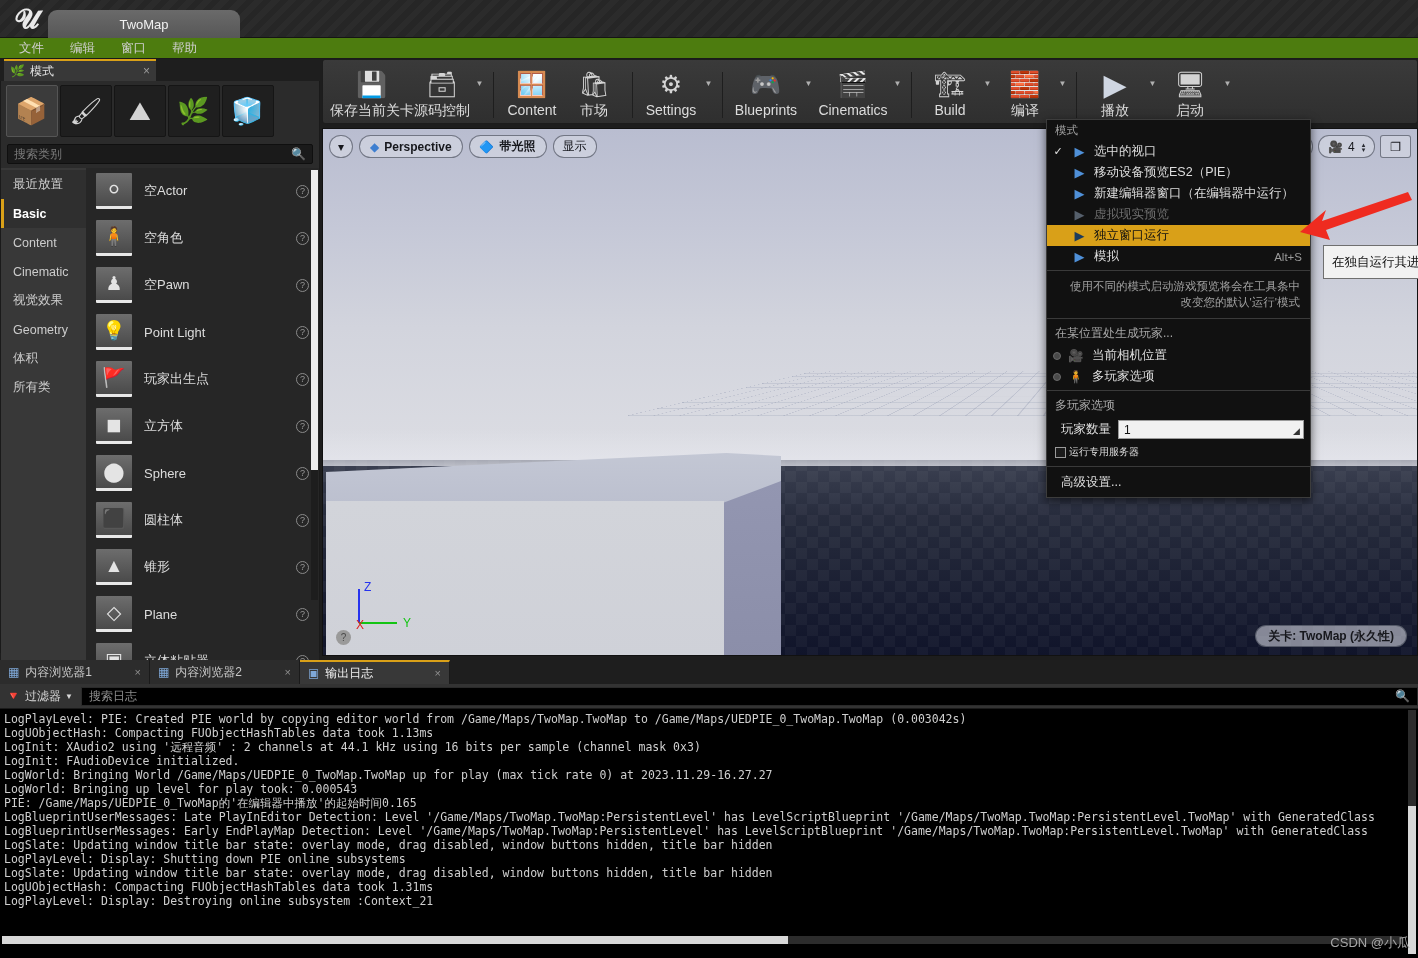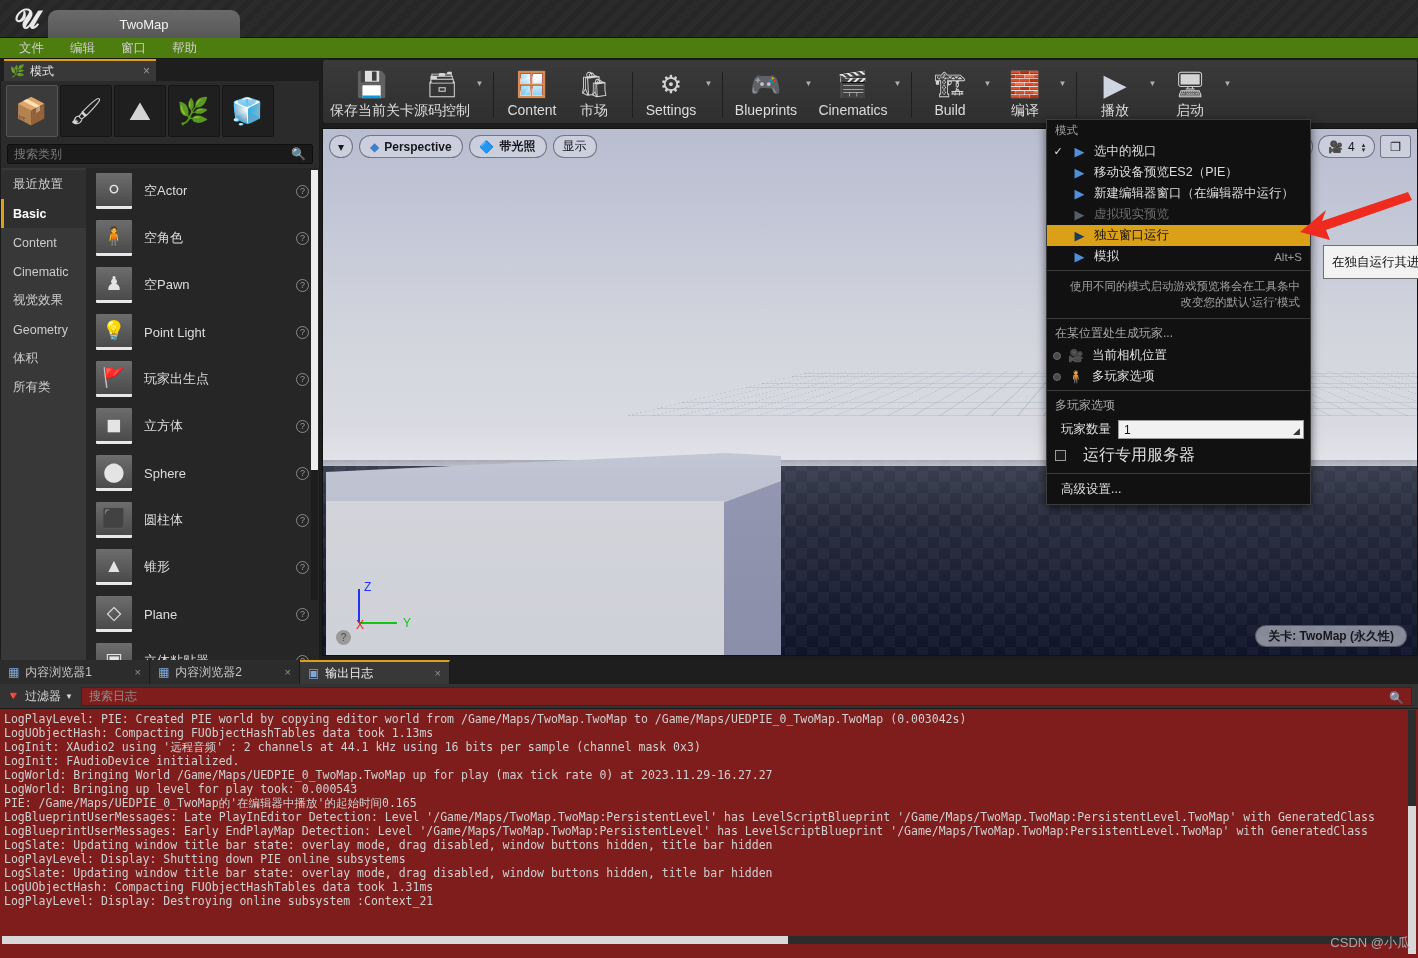--- a/index.html
+++ b/index.html
@@ -232,21 +232,21 @@
   .radio-item { height: 21px; display: flex; align-items: center; gap: 6px; padding-left: 6px; font-size: 12.5px; color: #dedede; }
   .radio { width: 8px; height: 8px; border-radius: 50%; background: #4a4a4a; border: 1px solid #6a6a6a; }
   .field-row { display: flex; align-items: center; padding: 3px 6px 3px 14px; gap: 7px; }
   .field-row .flbl { font-size: 12.5px; color: #dedede; white-space: nowrap; }
   .num-field {
     flex: 1; height: 19px; background: #f1f1f1; border: 1px solid #9a9a9a;
     display: flex; align-items: center; padding: 0 5px; font-size: 12px; color: #121212;
     position: relative;
   }
   .num-field .grip { position: absolute; right: 3px; bottom: 2px; font-size: 9px; color: #333; }
-  .check-row { display: flex; align-items: center; gap: 17px; padding: 3px 6px 4px 8px; font-size: 16px; color: #dedede; }
+  .check-row { display: flex; align-items: center; gap: 3px; padding: 3px 6px 4px 8px; font-size: 10px; color: #dedede; }
   .cbox { width: 11px; height: 11px; border: 1px solid #9a9a9a; background: #1b1b1b; }
   .menu-adv { font-size: 12.5px; color: #dedede; padding: 4px 0 4px 14px; }
 
   
   .tooltip {
     position: absolute; left: 1323px; top: 245px; height: 34px; min-width: 95px;
     background: #f2f2f2; border: 1px solid #6f6f6f; color: #101010;
     font-size: 12.5px; display: flex; align-items: center; padding: 0 8px;
     white-space: nowrap; overflow: hidden; z-index: 50;
   }
@@ -266,29 +266,29 @@
   .dock-tab .x { margin-left: auto; color: #909090; font-size: 11px; }
   .dock-tab .tico { color: #7fa8d8; font-size: 12px; }
 
   .log-filterbar {
     position: absolute; left: 0; top: 684px; width: 1418px; height: 25px;
     background: #333333; border-bottom: 1px solid #1b1b1b;
     display: flex; align-items: center; padding-left: 6px; gap: 8px;
   }
   .filter-btn { display: flex; align-items: center; gap: 4px; font-size: 12px; color: #d8d8d8; }
   .log-search {
-    flex: 1; height: 19px; background: #7f1d1d; border: 1px solid #2a2a2a;
-    display: flex; align-items: flex-end; padding: 0 7px; margin-right: 6px;
+    flex: 1; height: 19px; background: #000000; border: 1px solid #2a2a2a;
+    display: flex; align-items: center; padding: 0 7px; 
     font-size: 12px; color: #8e8e8e;
   }
   .log-search .mag { margin-left: auto; color: #b5b5b5; }
 
   .log-body {
     position: absolute; left: 0; top: 709px; width: 1418px; height: 249px;
-    background: #7f1d1d; overflow: hidden;
+    background: #000000; overflow: hidden;
     font-family: "DejaVu Sans Mono", "Liberation Mono", monospace;
     font-size: 11.5px; color: #cfcfcf; padding: 3px 0 0 4px;
   }
   .log-line { height: 14px; line-height: 14px; white-space: nowrap; }
   .log-hscroll {
     position: absolute; left: 2px; bottom: 14px; width: 1400px; height: 8px; background: #2c2c2c;
   }
   .log-hscroll i { display: block; height: 8px; width: 786px; background: #d8d8d8; }
   .log-vscroll {
     position: absolute; right: 2px; top: 1px; width: 8px; height: 244px; background: #2c2c2c;

